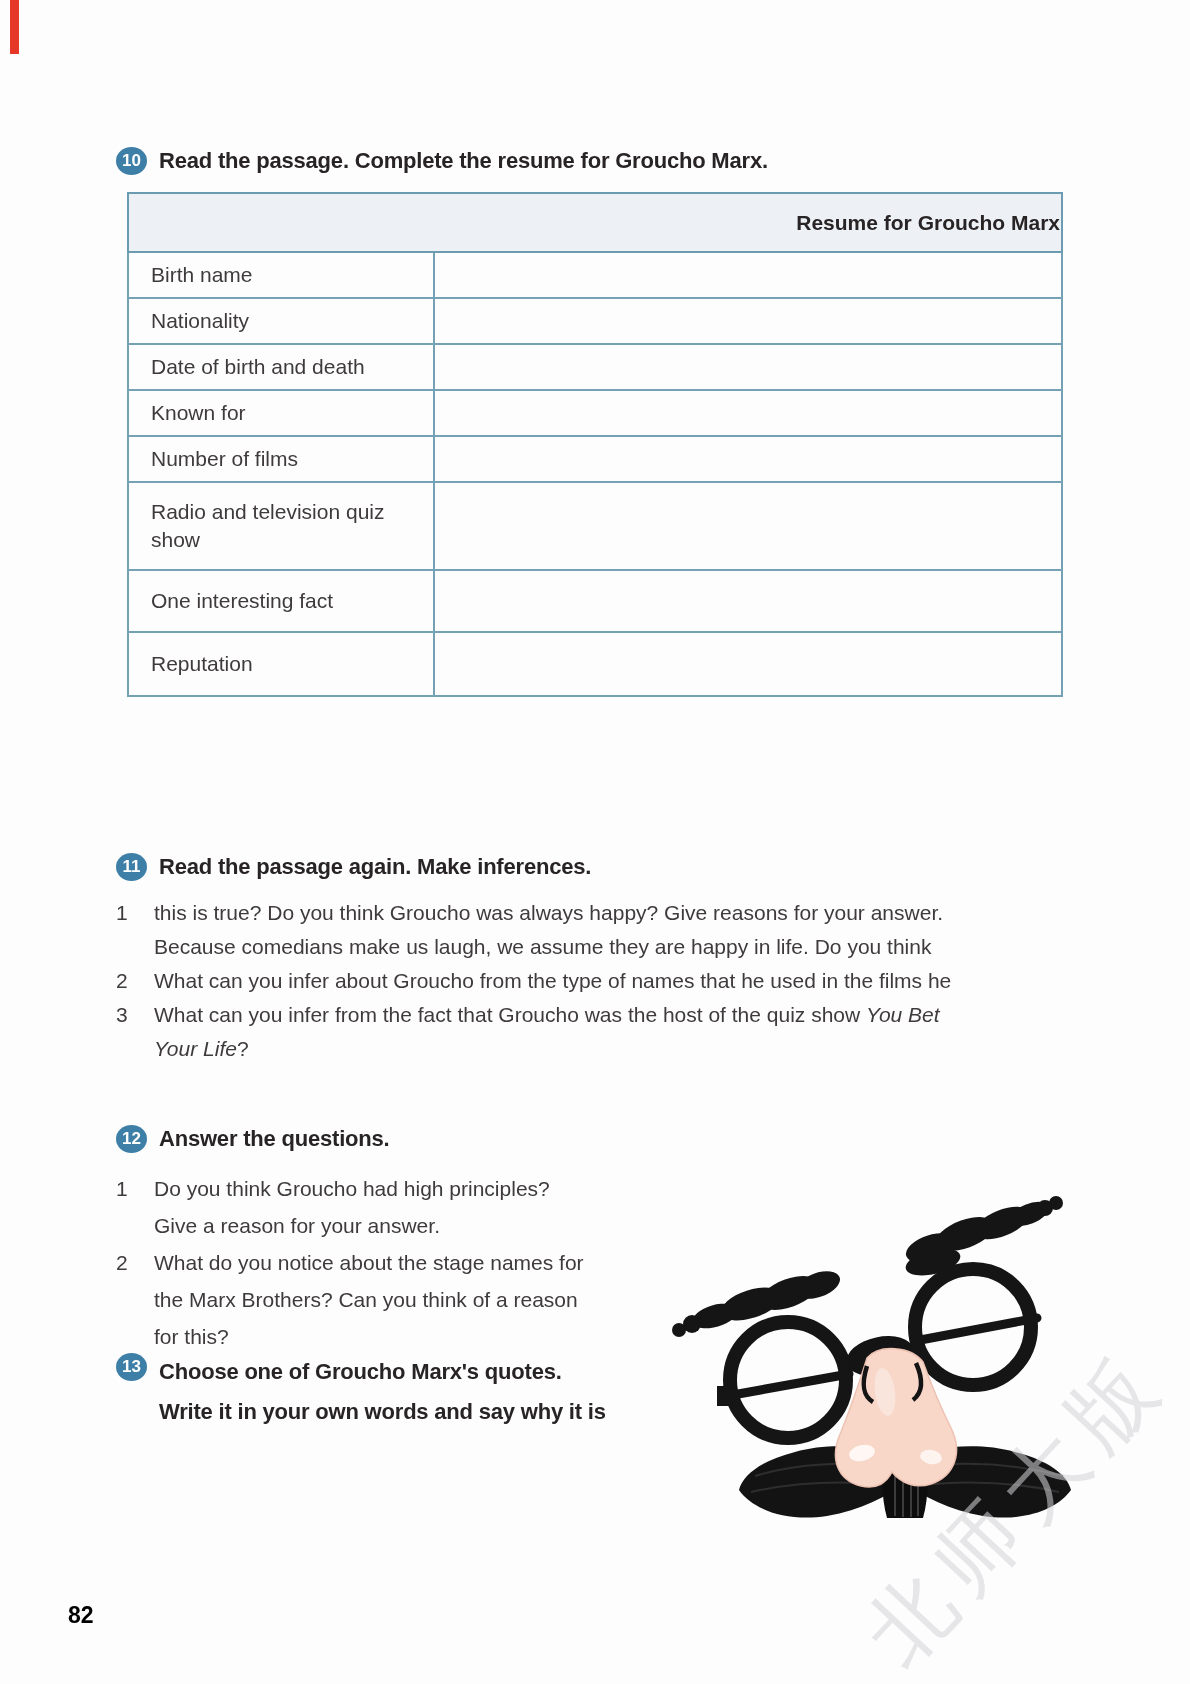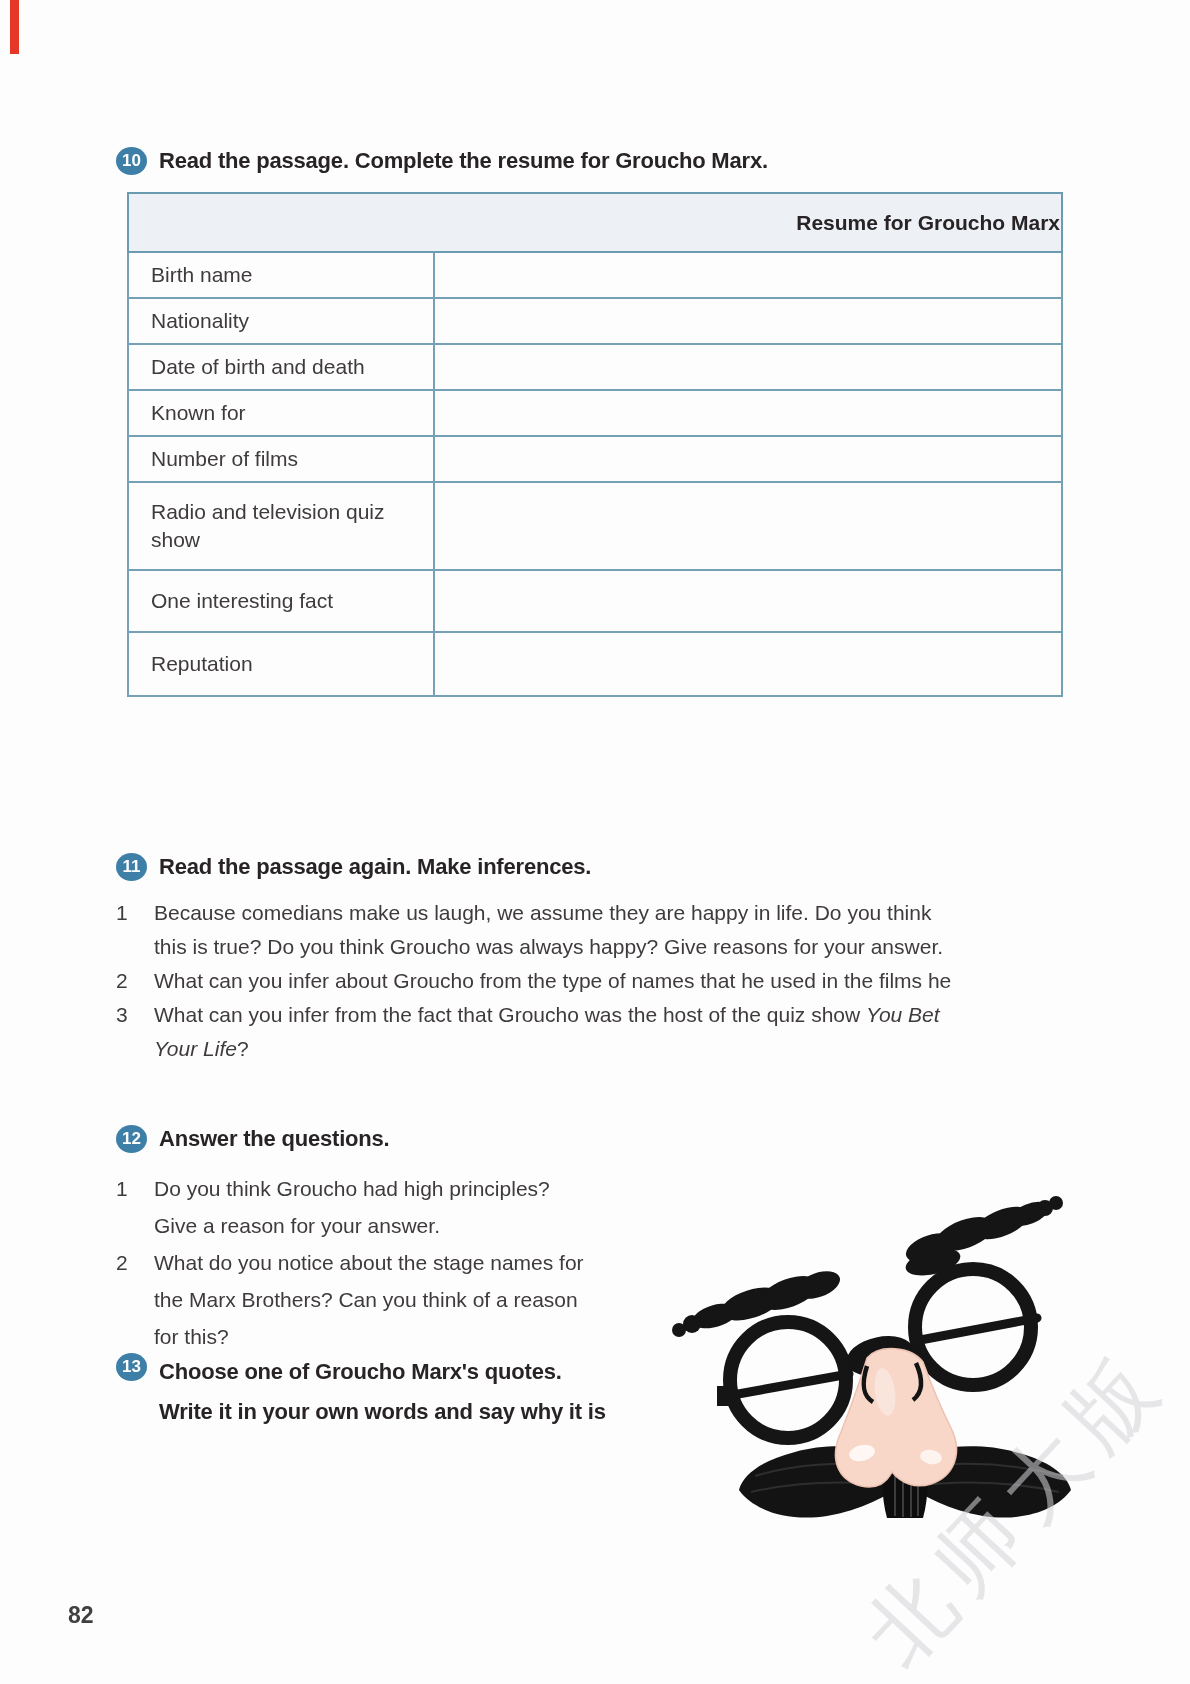--- a/index.html
+++ b/index.html
@@ -20,21 +20,21 @@
   td.val{padding:0 10px;}
   tr.rh56{height:39px;} tr.rh88{height:88px;} tr.rh62{height:62px;border-radius:21px;} tr.rh64{height:64px;}
   .qlist{position:absolute;}
   .qitem{display:flex;}
   .qnum{flex:none;width:38px;font-size:21px;}
   .qtext{font-size:21px;}
   #q11 .qtext,#q11 .qnum{line-height:34px;}
   #q12 .qtext,#q12 .qnum{line-height:37px;}
   .qline{display:block;white-space:nowrap;}
   #h13 .htitle .qline{line-height:40px;font-size:22px;}
-  .pageno{position:absolute;left:68px;top:1602px;font-weight:bold;font-size:23px;color:#404040;}
+  .pageno{position:absolute;left:68px;top:1602px;font-weight:bold;font-size:23px;color:#000000;}
   .watermark{position:absolute;left:822px;top:1455px;width:380px;text-align:center;
              transform:rotate(-47deg);font-size:84px;letter-spacing:14px;
              color:#d4d4d8;opacity:0.55;font-family:"DejaVu Sans",sans-serif;
              pointer-events:none;white-space:nowrap;}
   .glasses{position:absolute;left:615px;top:1180px;}
   i{margin-top:16px;}
 </style>
 </head>
 <body>
 
@@ -92,22 +92,22 @@
   </div>
 
   <div class="heading" id="h11" style="left:116px;top:852px;">
     <span class="badge">11</span>
     <span class="htitle">Read the passage again. Make inferences.</span>
   </div>
   <div class="qlist" id="q11" style="left:116px;top:896px;width:960px;">
     <div class="qitem">
       <span class="qnum">1</span>
       <div class="qtext">
+        <span class="qline">this is true? Do you think Groucho was always happy? Give reasons for your answer.</span>
         <span class="qline">Because comedians make us laugh, we assume they are happy in life. Do you think</span>
-        <span class="qline">this is true? Do you think Groucho was always happy? Give reasons for your answer.</span>
       </div>
     </div>
     <div class="qitem">
       <span class="qnum">2</span>
       <div class="qtext">
         <span class="qline">What can you infer about Groucho from the type of names that he used in the films he</span>
       </div>
     </div>
     <div class="qitem">
       <span class="qnum">3</span>

